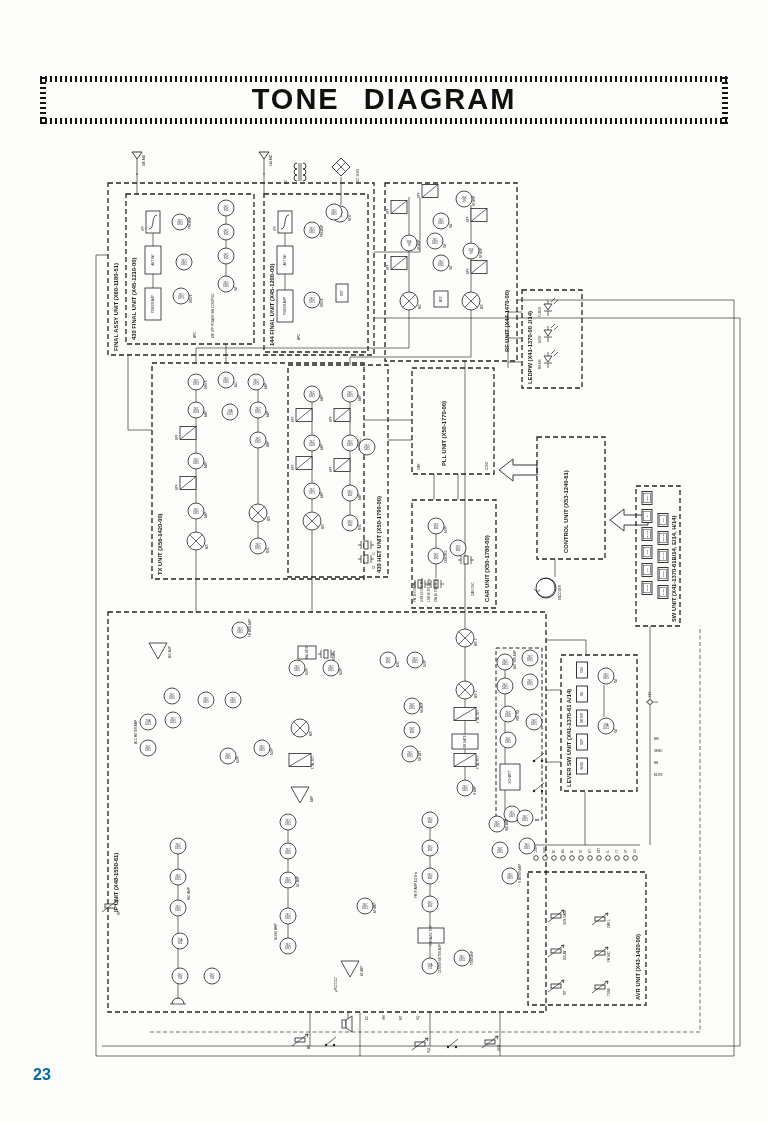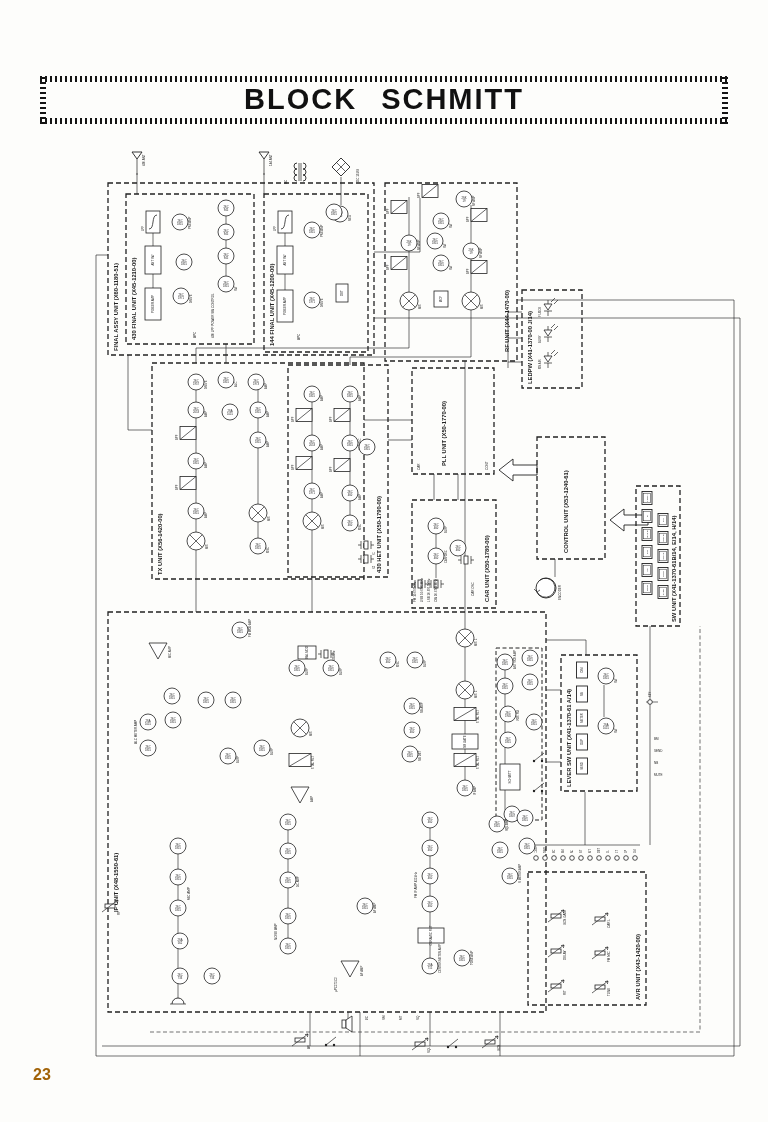--- a/index.html
+++ b/index.html
@@ -8,34 +8,34 @@
   
   #title-frame{position:absolute;left:40px;top:76px;width:688px;height:48px;}
   .hbar{position:absolute;left:0;width:100%;height:6px;
         background:repeating-linear-gradient(90deg,#141414 0 2px,transparent 2px 5px);}
   .hbar.top{top:0;} .hbar.bot{bottom:0;}
   .vbar{position:absolute;top:0;width:6px;height:100%;
         background:repeating-linear-gradient(0deg,#141414 0 2px,transparent 2px 5px);}
   .vbar.left{left:0;} .vbar.right{right:0;}
   #title-text{position:absolute;left:0;top:7px;width:100%;text-align:center;
         font-size:29px;font-weight:bold;letter-spacing:2px;word-spacing:14px;color:#111;}
-  #page-number{position:absolute;left:33px;top:1066px;font-size:16px;font-weight:bold;color:#a16207;}
+  #page-number{position:absolute;left:33px;top:1066px;font-size:16px;font-weight:bold;color:#0369a1;}
   #schematic{position:absolute;left:0;top:0;}
   text{font-family:"Liberation Sans",sans-serif;}
 </style>
 </head>
 <body>
 
 <div id="page">
   <div id="title-frame">
     <div class="hbar top"></div>
     <div class="hbar bot"></div>
     <div class="vbar left"></div>
     <div class="vbar right"></div>
-    <div id="title-text">BLOCK SCHMITT</div>
+    <div id="title-text">TONE DIAGRAM</div>
   </div>
   <svg id="schematic" width="768" height="1122" viewBox="0 0 768 1122">
       <g>
         <polyline points="137,173 137,194" fill="none" stroke="#222222" stroke-width="0.7" stroke-opacity="0.9"></polyline>
         <polyline points="264,173 264,194" fill="none" stroke="#222222" stroke-width="0.7" stroke-opacity="0.9"></polyline>
         <polyline points="341,177 341,205" fill="none" stroke="#222222" stroke-width="0.7" stroke-opacity="0.9"></polyline>
         <polyline points="374,252 420,252 420,198" fill="none" stroke="#222222" stroke-width="0.7" stroke-opacity="0.9"></polyline>
         <polyline points="409,310 409,348 196,348 196,363" fill="none" stroke="#222222" stroke-width="0.7" stroke-opacity="0.9"></polyline>
         <polyline points="471,310 471,357 350,357 350,365" fill="none" stroke="#222222" stroke-width="0.7" stroke-opacity="0.9"></polyline>
         <polyline points="465,631 465,361" fill="none" stroke="#222222" stroke-width="0.7" stroke-opacity="0.9"></polyline>

